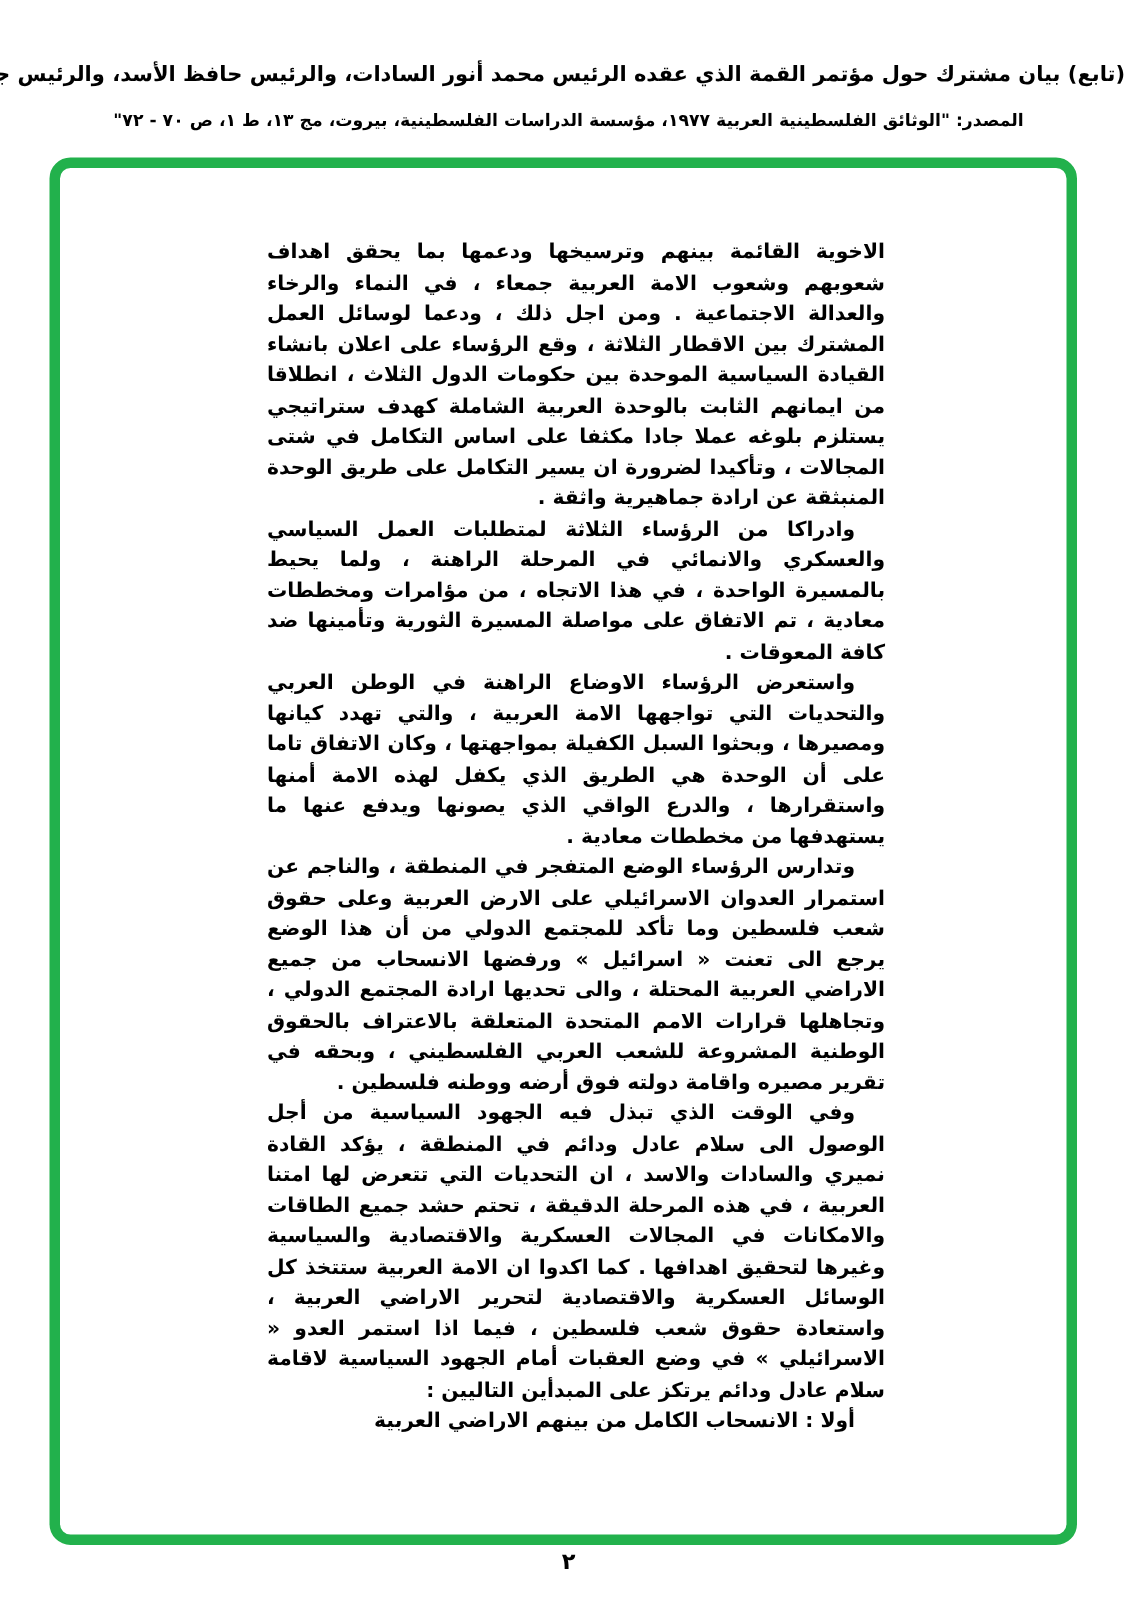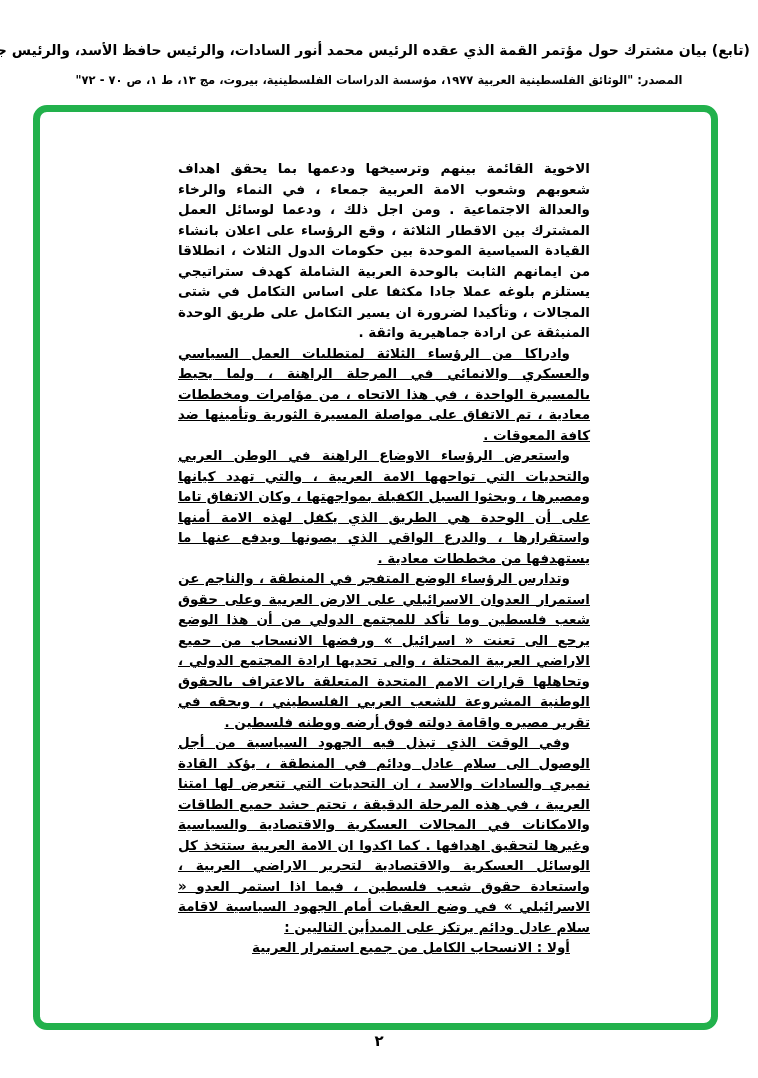--- a/index.html
+++ b/index.html
@@ -59,21 +59,20 @@
     font-weight: bold;
     font-size: 13.5px;
     line-height: 20.5px;
   }
   .text-block p {
     margin: 0;
     padding: 0;
   }
   .text-block p.indent {
     text-indent: 20px;
-    text-decoration: underline;
   }
   .page-number {
     position: absolute;
     top: 1032px;
     left: 0;
     right: 0;
     text-align: center;
     direction: rtl;
     font-weight: bold;
     font-size: 15px;
@@ -89,18 +88,18 @@
   <div class="header-source">المصدر: "الوثائق الفلسطينية العربية ١٩٧٧، مؤسسة الدراسات الفلسطينية، بيروت، مج ١٣، ط ١، ص ٧٠ - ٧٢"</div>
 
   <div class="green-frame" style="border-color: rgb(34, 177, 76);"></div>
 
   <div class="text-block">
     <p>الاخوية القائمة بينهم وترسيخها ودعمها بما يحقق اهداف شعوبهم وشعوب الامة العربية جمعاء ، في النماء والرخاء والعدالة الاجتماعية . ومن اجل ذلك ، ودعما لوسائل العمل المشترك بين الاقطار الثلاثة ، وقع الرؤساء على اعلان بانشاء القيادة السياسية الموحدة بين حكومات الدول الثلاث ، انطلاقا من ايمانهم الثابت بالوحدة العربية الشاملة كهدف ستراتيجي يستلزم بلوغه عملا جادا مكثفا على اساس التكامل في شتى المجالات ، وتأكيدا لضرورة ان يسير التكامل على طريق الوحدة المنبثقة عن ارادة جماهيرية واثقة .</p>
     <p class="indent">وادراكا من الرؤساء الثلاثة لمتطلبات العمل السياسي والعسكري والانمائي في المرحلة الراهنة ، ولما يحيط بالمسيرة الواحدة ، في هذا الاتجاه ، من مؤامرات ومخططات معادية ، تم الاتفاق على مواصلة المسيرة الثورية وتأمينها ضد كافة المعوقات .</p>
     <p class="indent">واستعرض الرؤساء الاوضاع الراهنة في الوطن العربي والتحديات التي تواجهها الامة العربية ، والتي تهدد كيانها ومصيرها ، وبحثوا السبل الكفيلة بمواجهتها ، وكان الاتفاق تاما على أن الوحدة هي الطريق الذي يكفل لهذه الامة أمنها واستقرارها ، والدرع الواقي الذي يصونها ويدفع عنها ما يستهدفها من مخططات معادية .</p>
     <p class="indent">وتدارس الرؤساء الوضع المتفجر في المنطقة ، والناجم عن استمرار العدوان الاسرائيلي على الارض العربية وعلى حقوق شعب فلسطين وما تأكد للمجتمع الدولي من أن هذا الوضع يرجع الى تعنت « اسرائيل » ورفضها الانسحاب من جميع الاراضي العربية المحتلة ، والى تحديها ارادة المجتمع الدولي ، وتجاهلها قرارات الامم المتحدة المتعلقة بالاعتراف بالحقوق الوطنية المشروعة للشعب العربي الفلسطيني ، وبحقه في تقرير مصيره واقامة دولته فوق أرضه ووطنه فلسطين .</p>
     <p class="indent">وفي الوقت الذي تبذل فيه الجهود السياسية من أجل الوصول الى سلام عادل ودائم في المنطقة ، يؤكد القادة نميري والسادات والاسد ، ان التحديات التي تتعرض لها امتنا العربية ، في هذه المرحلة الدقيقة ، تحتم حشد جميع الطاقات والامكانات في المجالات العسكرية والاقتصادية والسياسية وغيرها لتحقيق اهدافها . كما اكدوا ان الامة العربية ستتخذ كل الوسائل العسكرية والاقتصادية لتحرير الاراضي العربية ، واستعادة حقوق شعب فلسطين ، فيما اذا استمر العدو « الاسرائيلي » في وضع العقبات أمام الجهود السياسية لاقامة سلام عادل ودائم يرتكز على المبدأين التاليين :</p>
-    <p class="indent">أولا : الانسحاب الكامل من جميع استمرار العربية</p>
+    <p class="indent">أولا : الانسحاب الكامل من بينهم الاراضي العربية</p>
   </div>
 
   <div class="page-number">٢</div>
 
 </div>
 
 </body></html>

